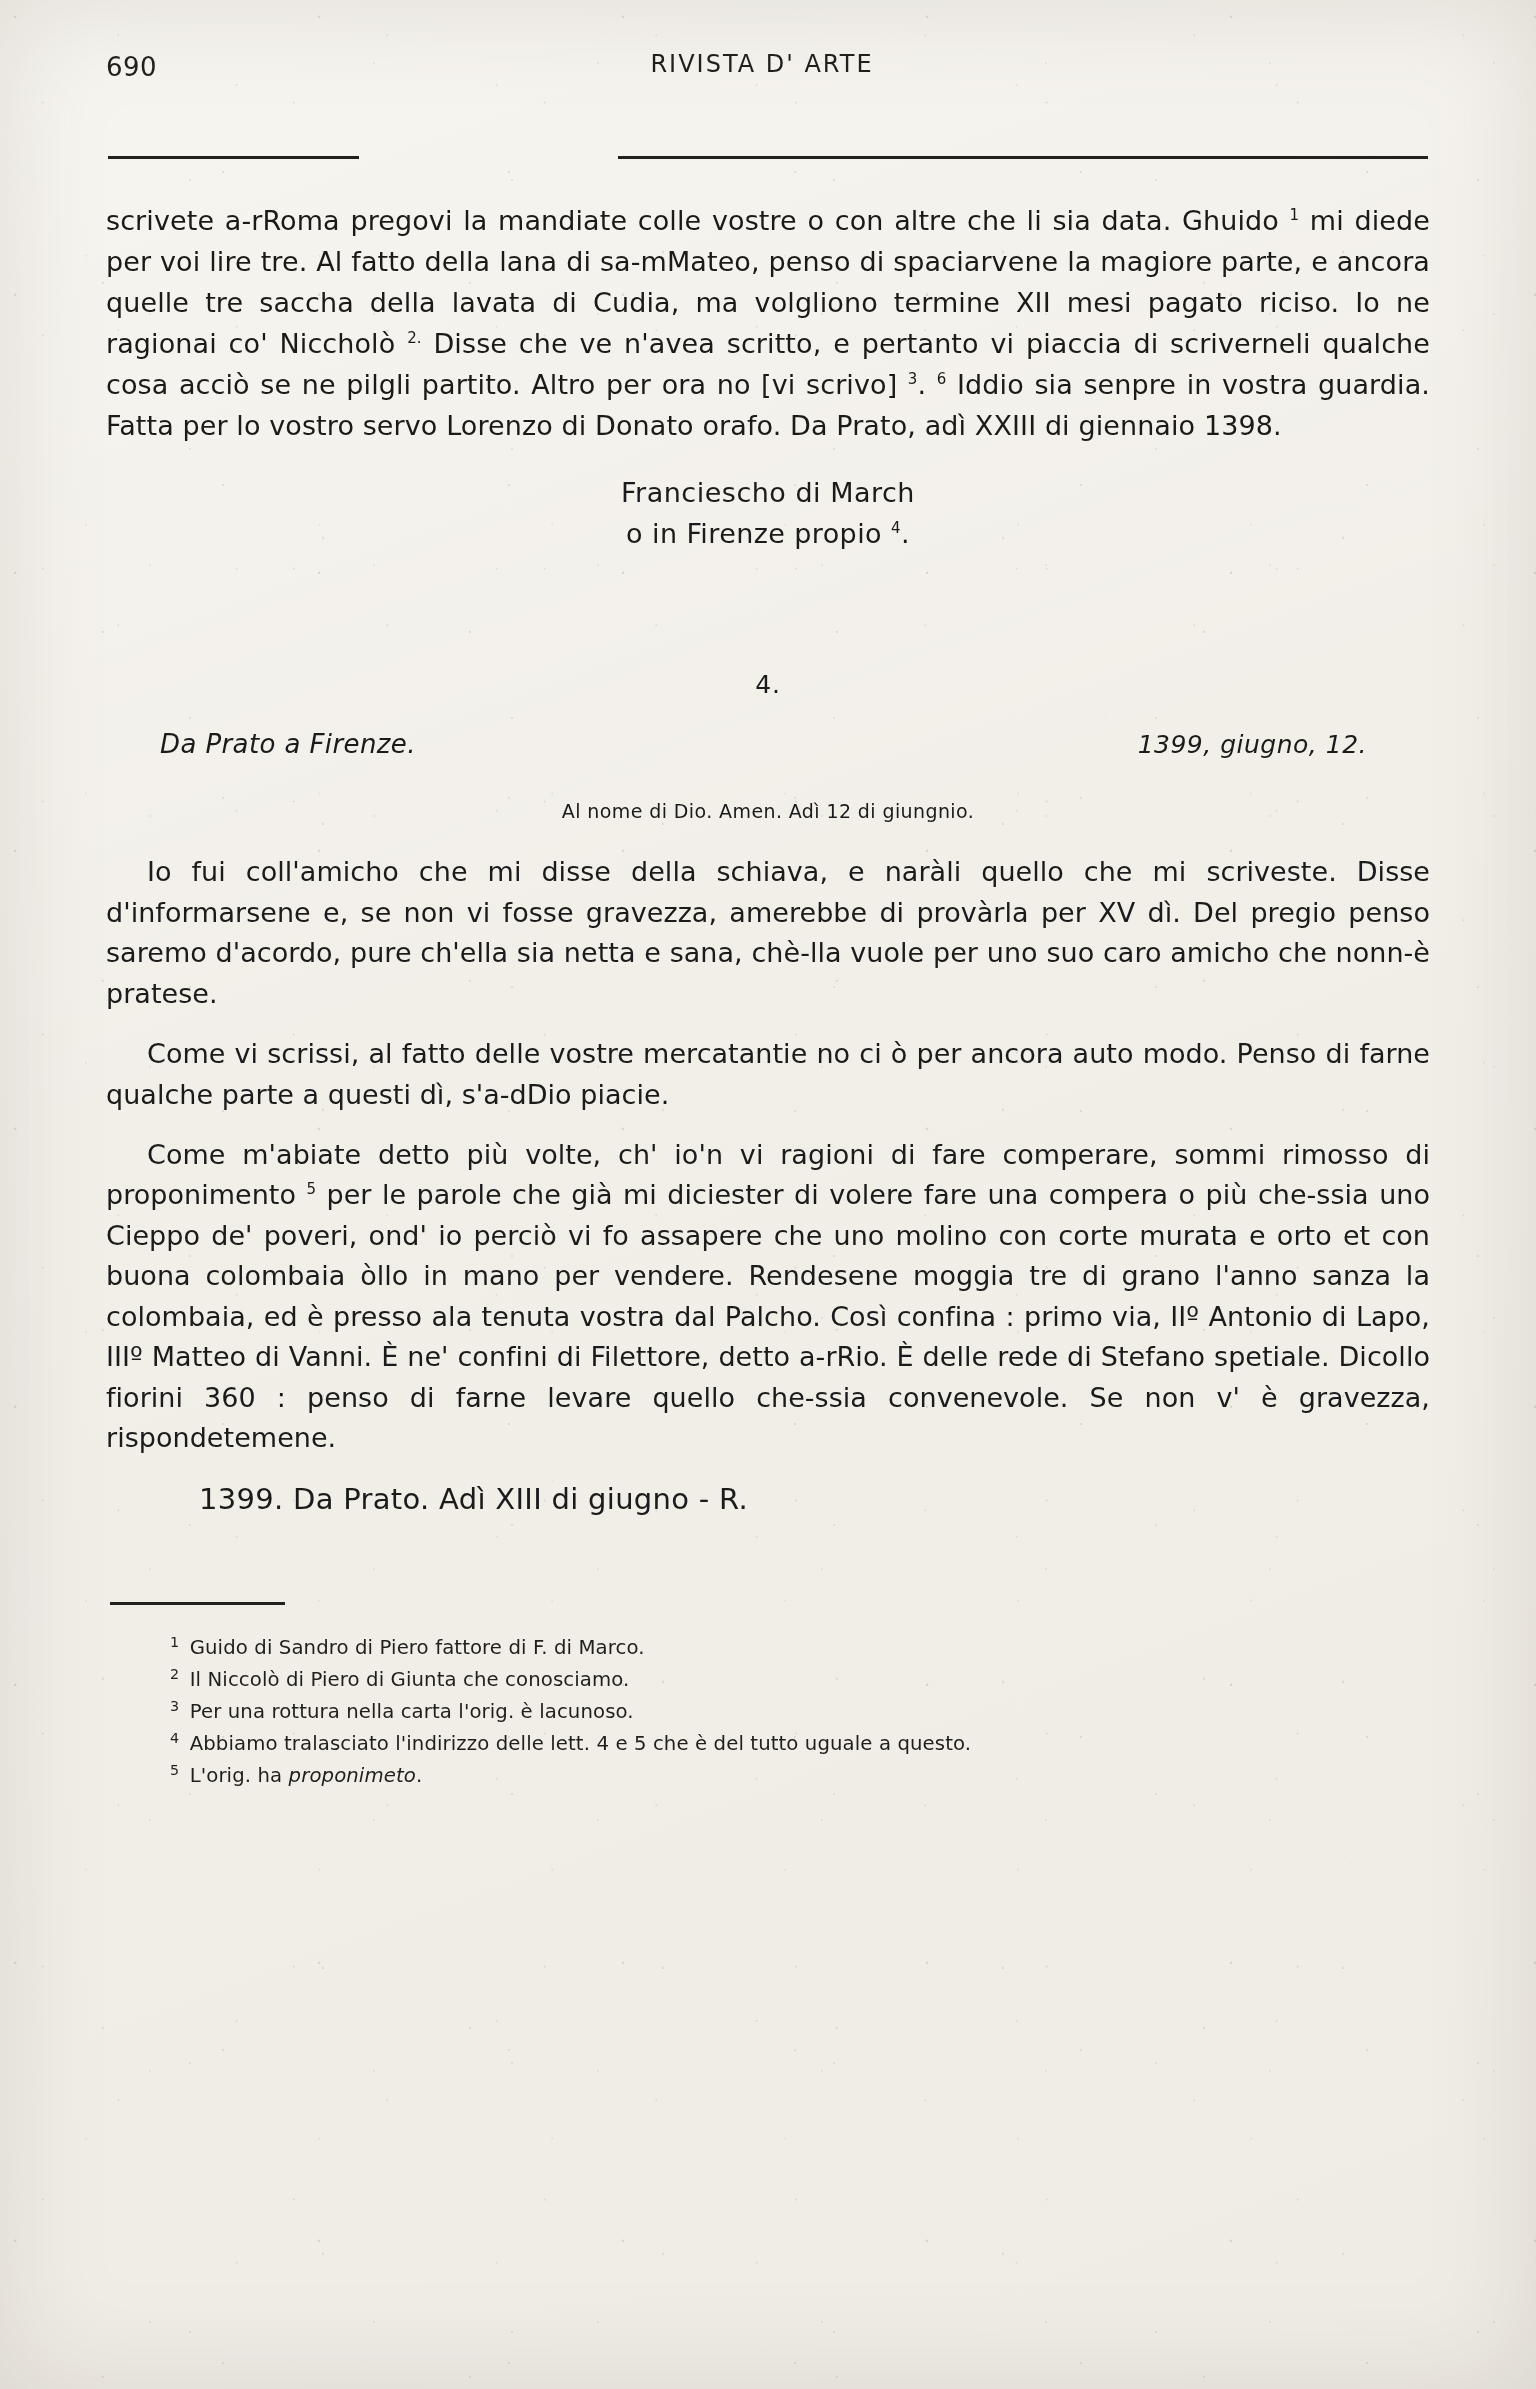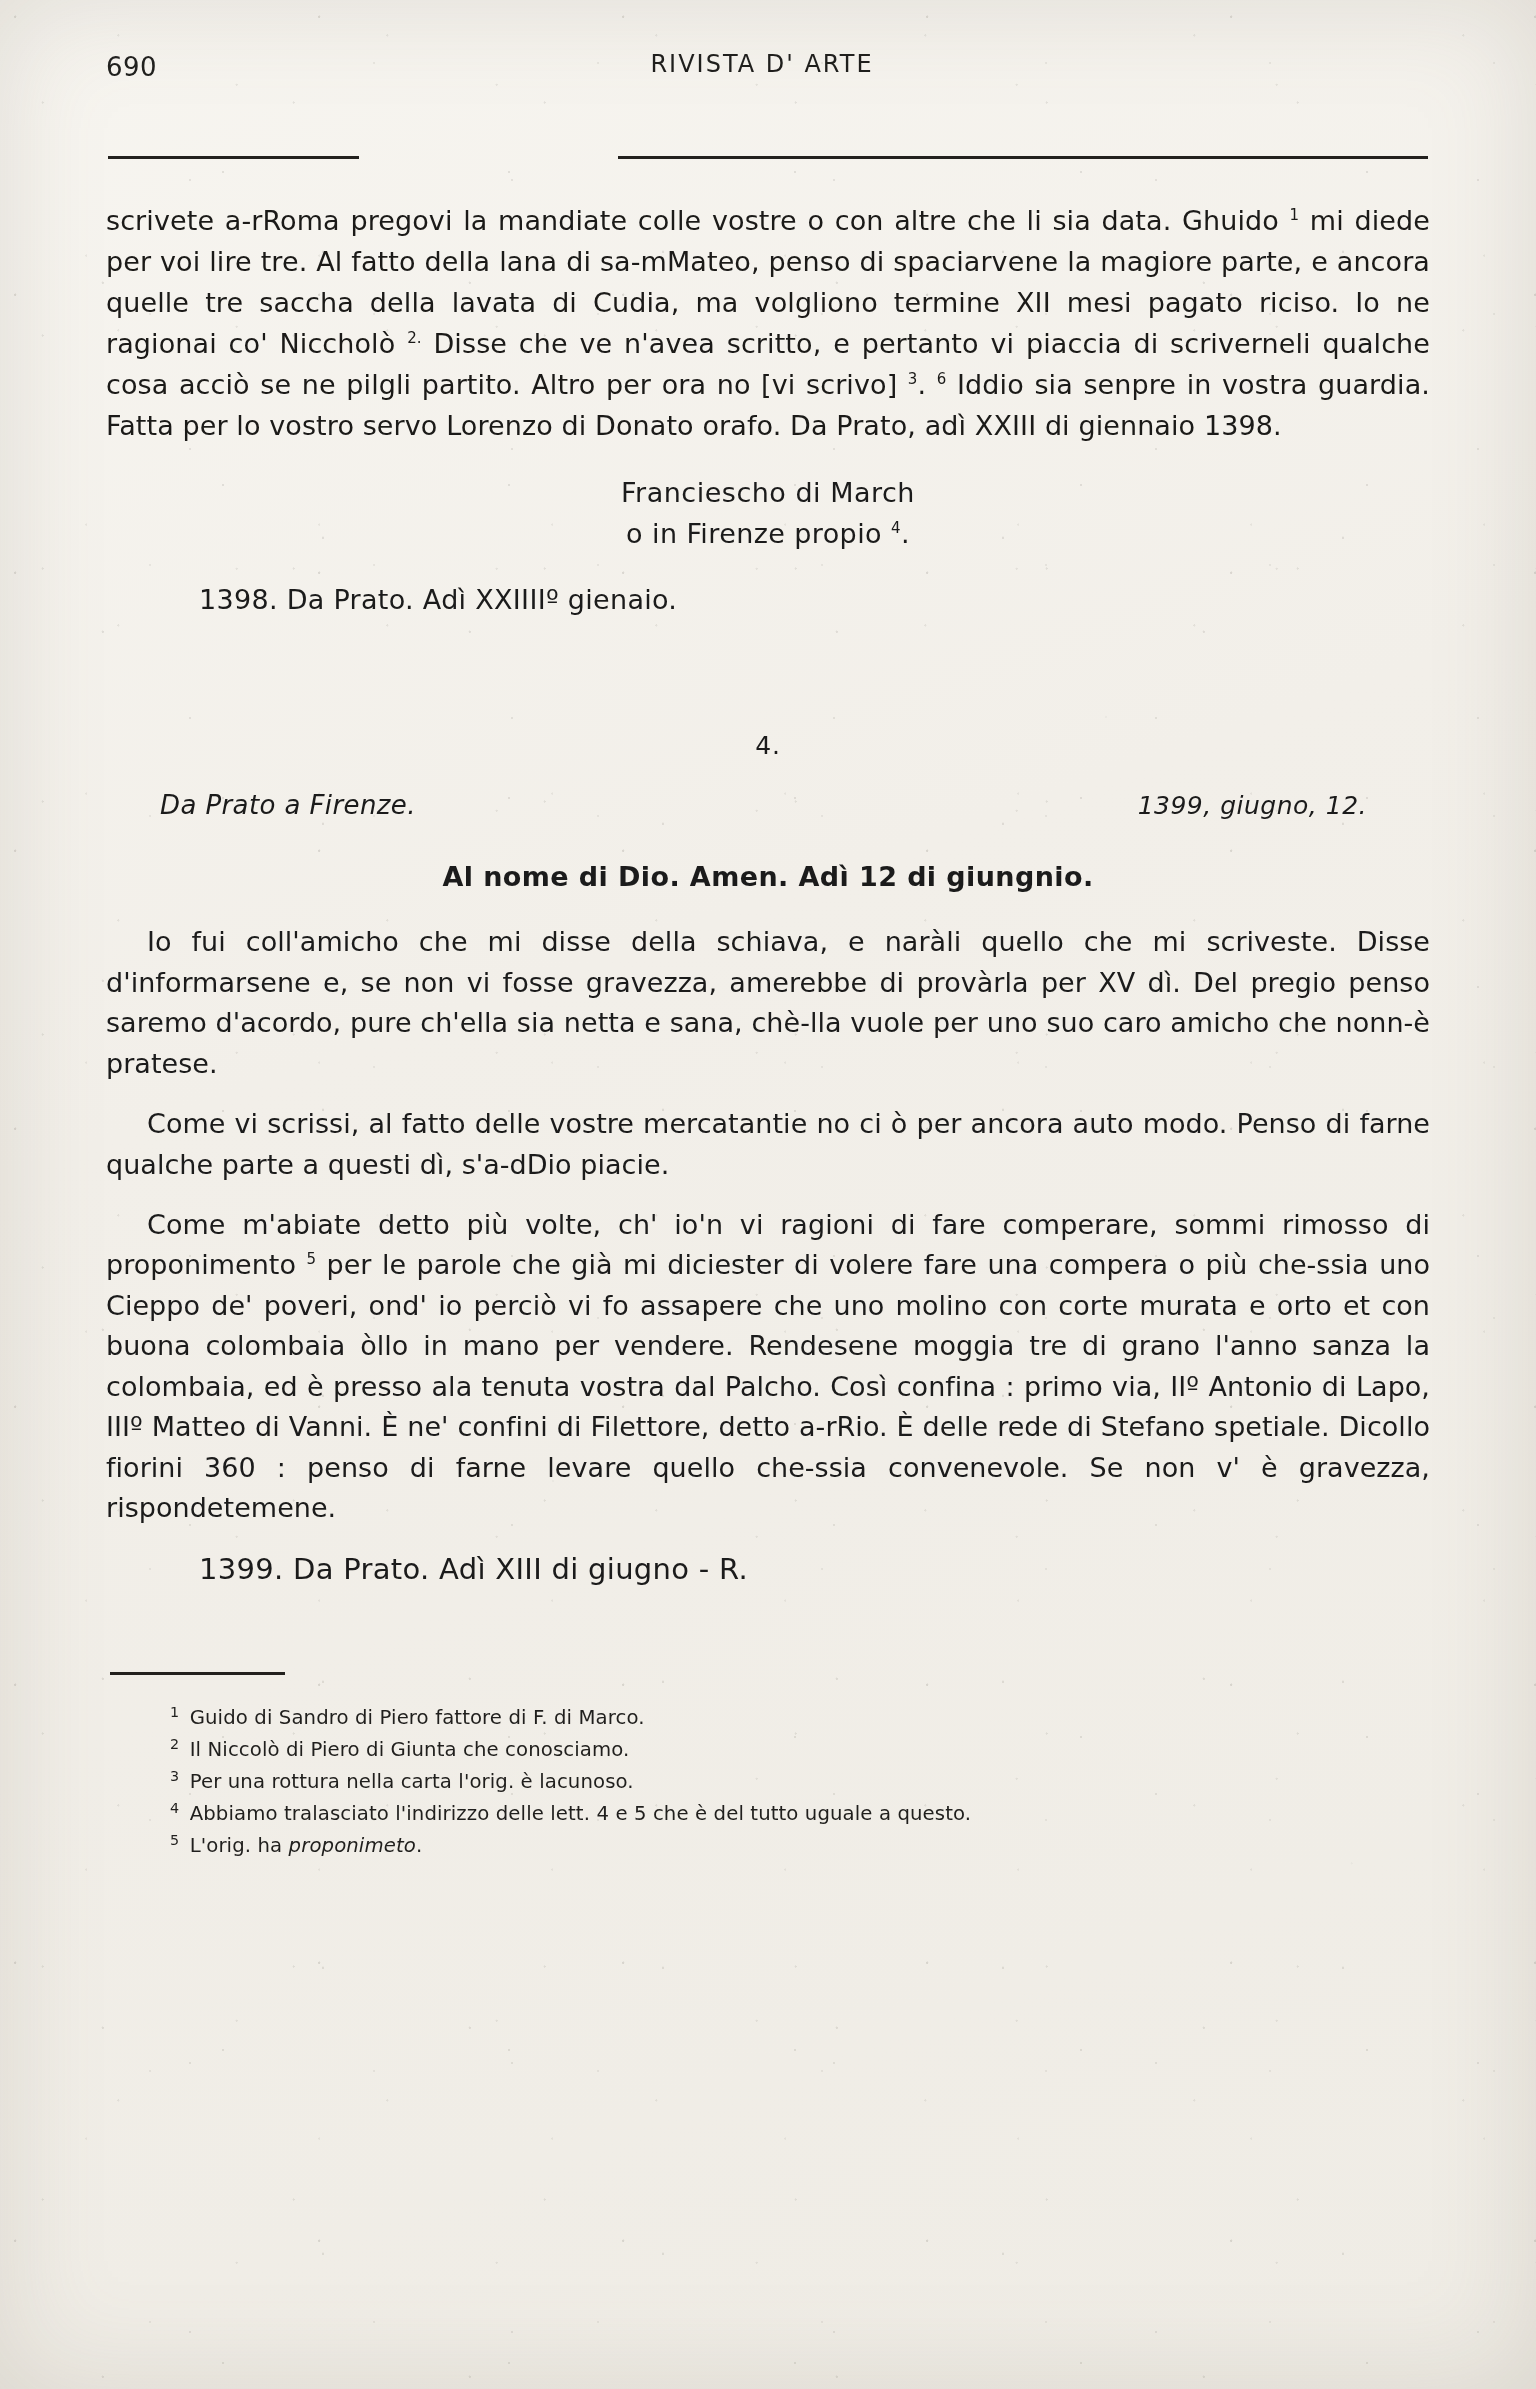--- a/index.html
+++ b/index.html
@@ -144,23 +144,22 @@
   }
   .doc-head .when {
     font-style: italic;
     font-size: 25px;
     letter-spacing: 0.5px;
   }
 
   .invocation {
     margin-top: 41px;
     text-align: center;
-    font-size: 27px;
+    font-size: 19px;
     letter-spacing: 0.4px;
-    font-weight: bold;
   }
 
   .para {
     margin-top: 19.7px;
     font-size: 27px;
     line-height: 1.5;
     text-align: justify;
     text-indent: 41px;
     letter-spacing: 0.04px;
   }
@@ -234,21 +233,20 @@
 
     <div class="letter-body">
       <p>scrivete a-rRoma pregovi la mandiate colle vostre o con altre che li sia data. Ghuido <sup>1</sup> mi diede per voi lire tre. Al fatto della lana di sa-mMateo, penso di spaciarvene la magiore parte, e ancora quelle tre saccha della lavata di Cudia, ma volgliono termine XII mesi pagato riciso. Io ne ragionai co' Niccholò <sup>2.</sup> Disse che ve n'avea scritto, e pertanto vi piaccia di scriverneli qualche cosa acciò se ne pilgli partito. Altro per ora no [vi scrivo] <sup>3</sup>. <sup>6</sup> Iddio sia senpre in vostra guardia. Fatta per lo vostro servo Lorenzo di Donato orafo. Da Prato, adì XXIII di giennaio 1398.</p>
     </div>
 
     <div class="signature">
       <div class="line1">Franciescho di March</div>
       <div class="line2">o in Firenze propio <sup>4</sup>.</div>
     </div>
 
-    <div class="dateline">1398. Da Prato. Adì XXIIIIº gienaio.</div>
 
     <div class="section-number">4.</div>
 
     <div class="doc-head">
       <div class="src">Da Prato a Firenze.</div>
       <div class="when">1399, giugno, 12.</div>
     </div>
 
     <div class="invocation">Al nome di Dio. Amen. Adì 12 di giungnio.</div>
 

